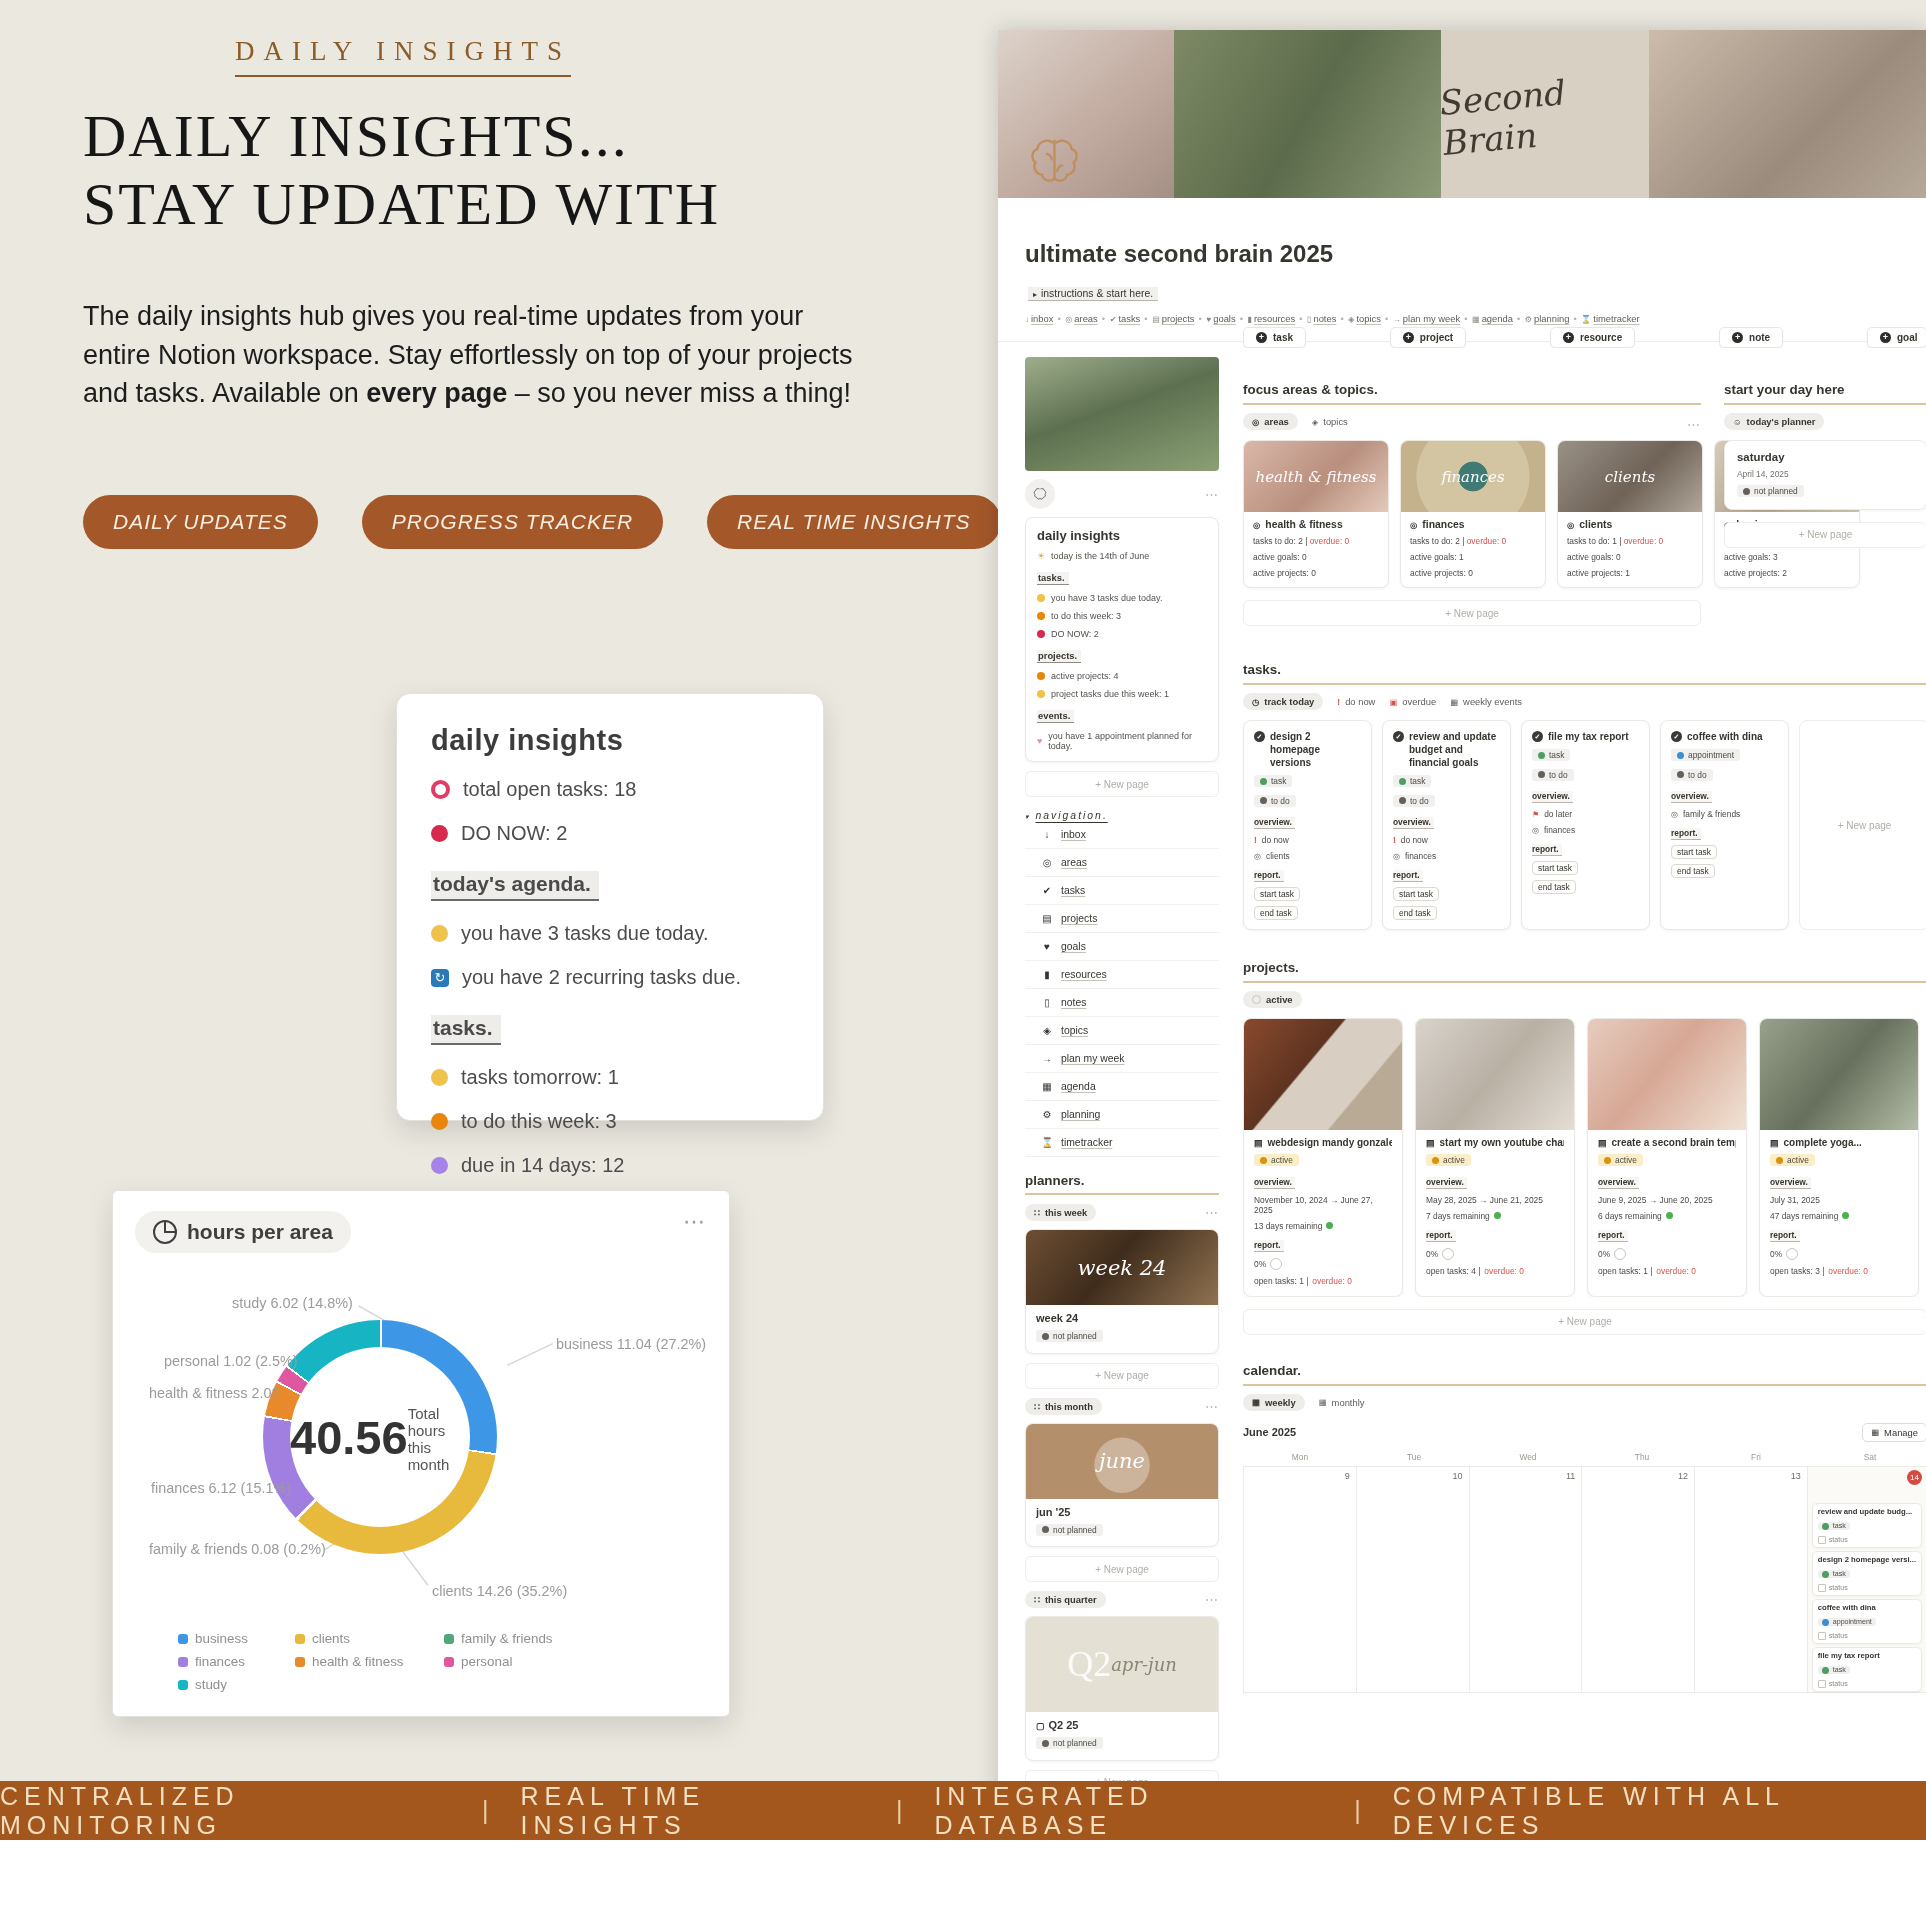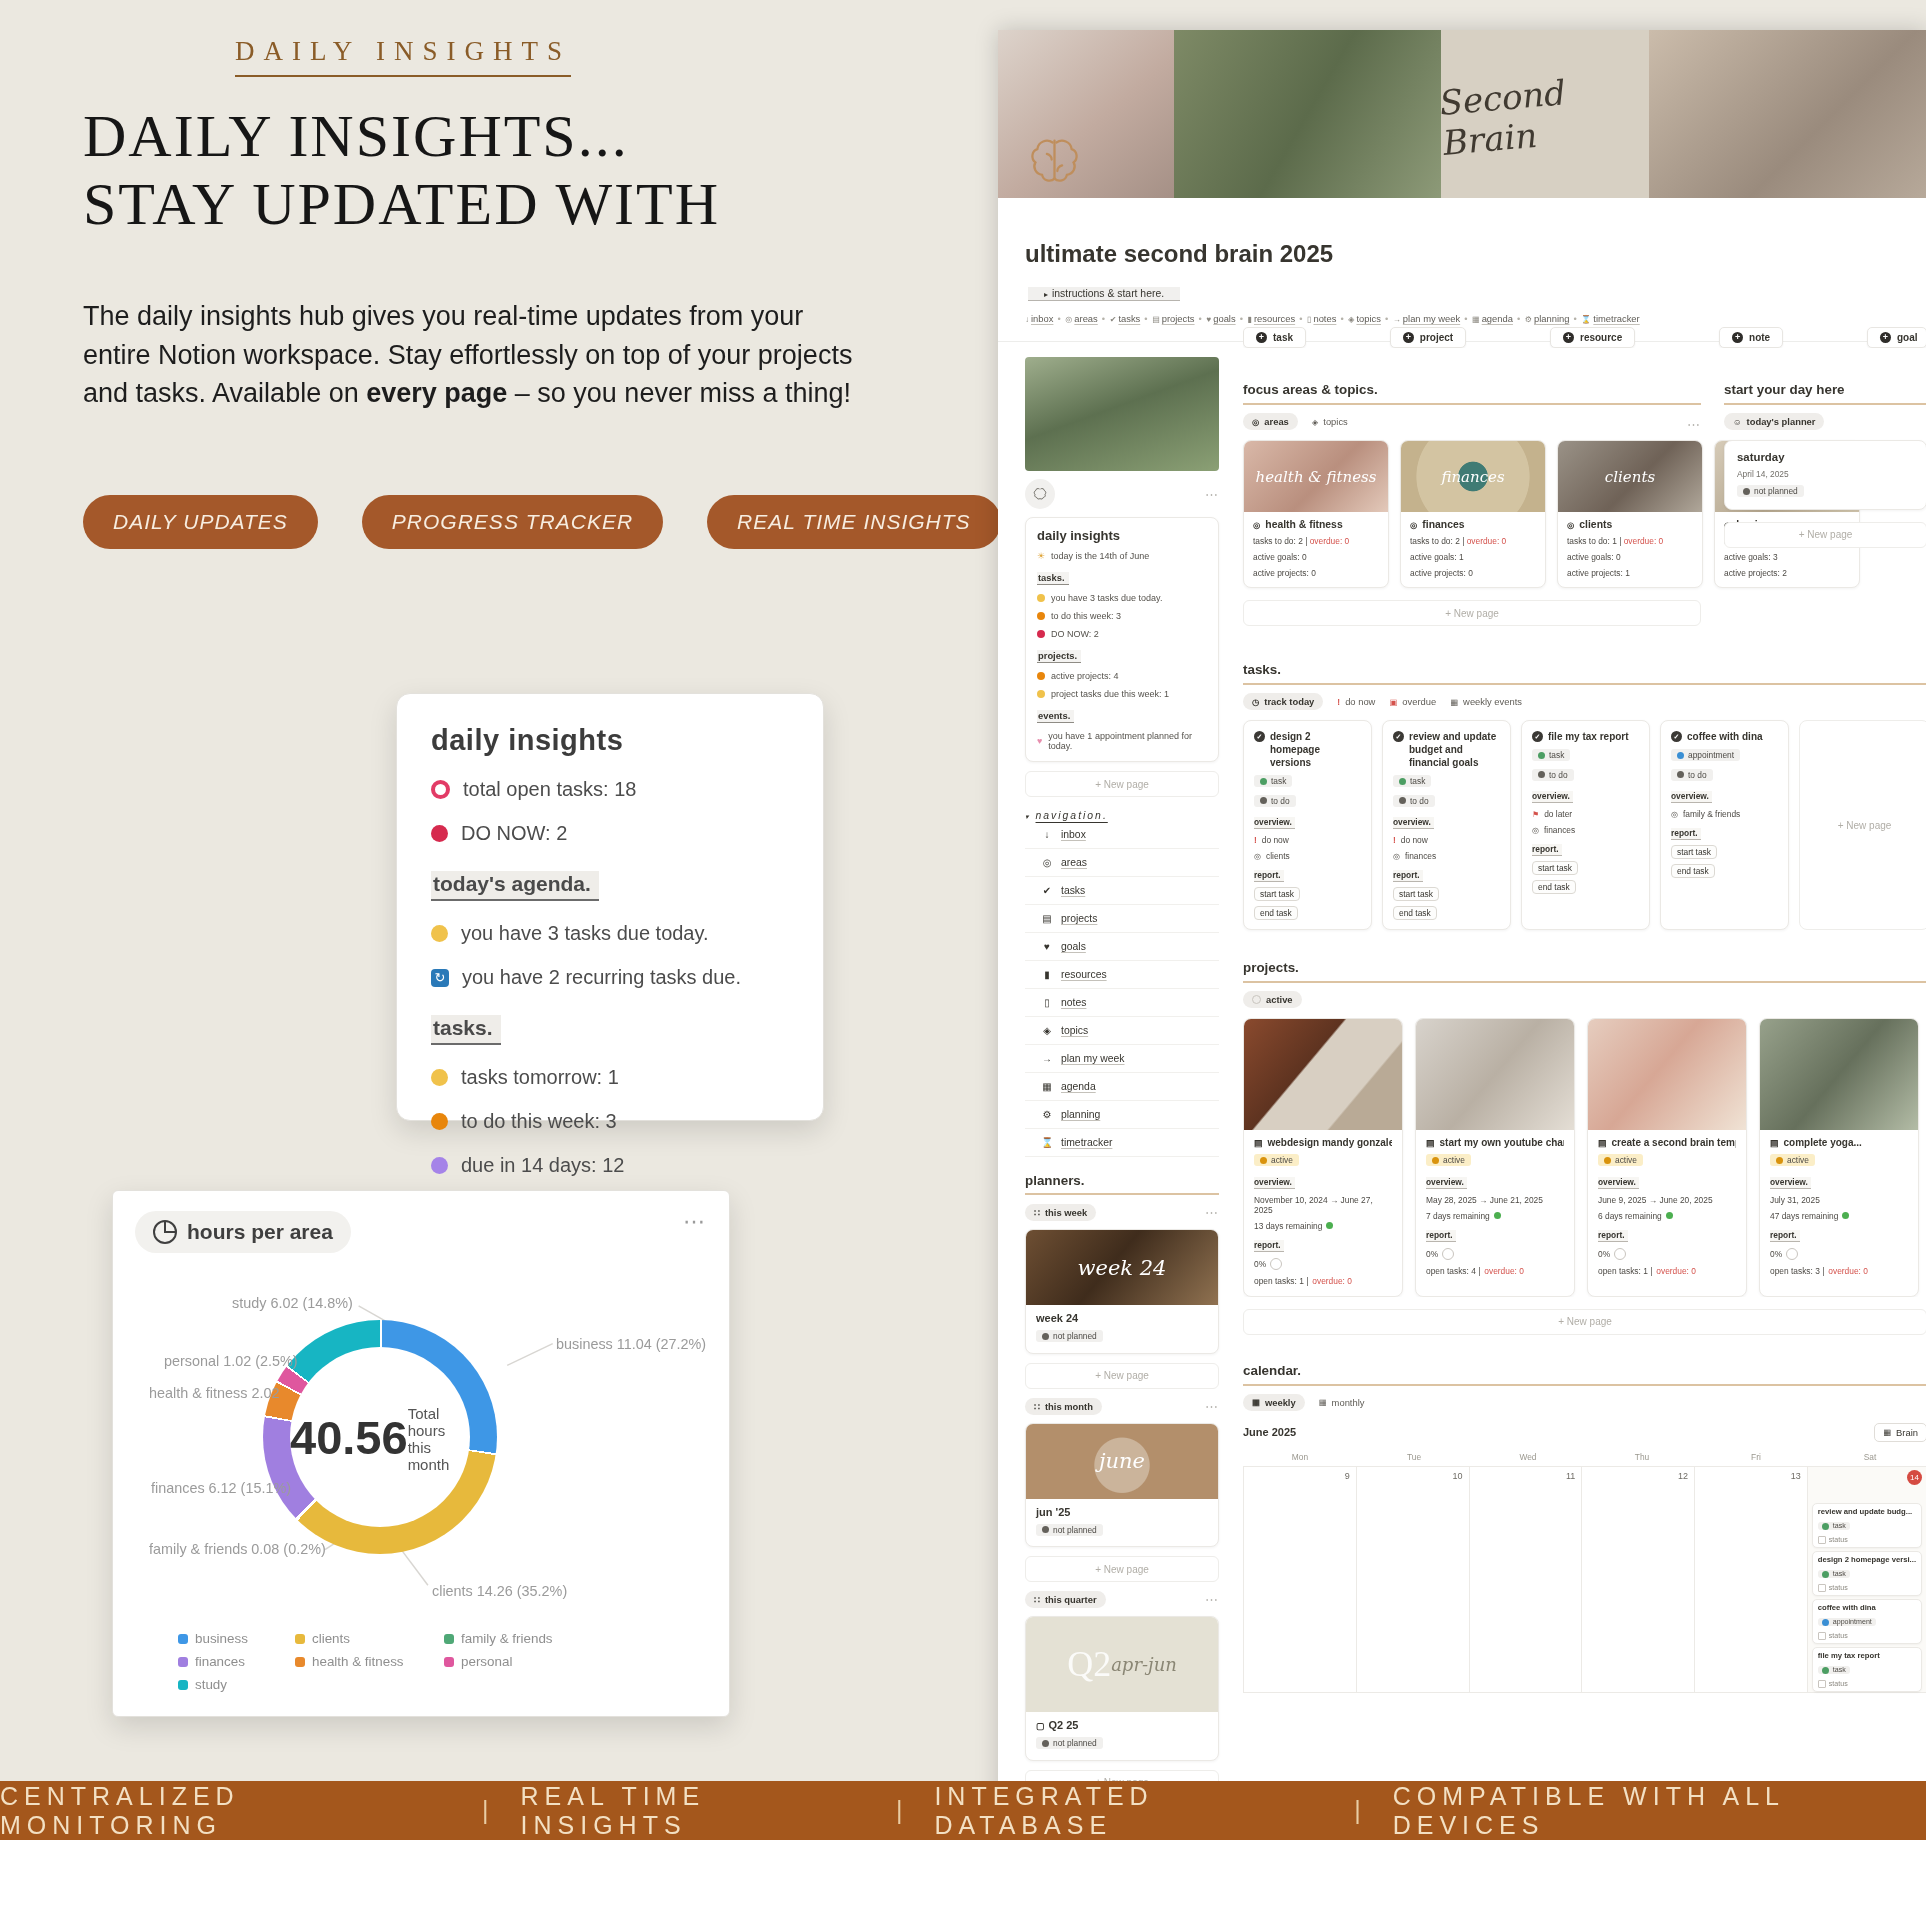--- a/index.html
+++ b/index.html
@@ -49,21 +49,21 @@
   .np{position:absolute;left:998px;top:30px;width:929px;height:1837px;background:#fff;box-shadow:0 0 22px rgba(0,0,0,.18);}
   .cover{position:absolute;left:0;top:0;width:929px;height:168px;display:flex;}
   .cov1{width:176px;background:linear-gradient(140deg,#ddd3cb,#c2aba0 55%,#a59086);}
   .cov2{width:267px;background:linear-gradient(120deg,#7e8a66,#5c6b4b 50%,#8d9a78);}
   .cov3{width:208px;background:#d7d0c3;display:flex;align-items:center;justify-content:center;}
   .cov4{flex:1;background:linear-gradient(135deg,#cbbcab,#9a8b7d 60%,#b7a99a);}
   .cov-script{font-family:"DejaVu Serif",serif;font-style:italic;font-size:34px;color:#403a31;transform:rotate(-5deg);}
   .brain{position:absolute;left:26px;top:101px;}
   .np-title{position:absolute;left:27px;top:210px;font-size:24px;font-weight:700;color:#37352f;}
   .np-toggle{position:absolute;left:30px;top:257px;font-size:10.4px;color:#37352f;background:#f1f0ee;
-        padding:1px 16px;border-bottom:1px solid #b7b4ae;}
+        padding:1px 5px;border-bottom:1px solid #b7b4ae;}
   .np-toggle .tg-caret{color:#37352f;margin-right:4px;font-size:8px;}
   .navline{position:absolute;left:27px;top:283px;width:881px;font-size:9.4px;color:#5f5c56;}
   .navline .nl{text-decoration:underline;text-decoration-color:#c4c1ba;text-underline-offset:2px;margin:0 2px;}
   .navline .ni{font-size:8px;color:#8a877f;}
   .navline .sep{color:#b5b2aa;margin:0 2px;}
   .np-div{position:absolute;left:0;top:311px;width:929px;height:1px;background:#ededeb;}
   
   .side{position:absolute;left:27px;top:327px;width:194px;}
   .plant{height:114px;border-radius:4px;background:linear-gradient(160deg,#9fae8d,#5d7050 45%,#8ba075);}
   .iconrow{display:flex;justify-content:space-between;align-items:center;margin-top:8px;height:30px;}
@@ -898,21 +898,21 @@
             </span>
           <span class="tab">
               <span class="tico">▦</span>
               <span>monthly</span>
             </span>
         </div>
         <div class="cal-month">
           <span class="cal-mlabel">June 2025</span>
           <span class="manage">
               <span class="tico">▦</span>
-              <span>Brain</span>
+              <span>Manage</span>
             </span>
         </div>
         <div class="caldays">
           <span class="cday">Mon</span>
           <span class="cday">Tue</span>
           <span class="cday">Wed</span>
           <span class="cday">Thu</span>
           <span class="cday">Fri</span>
           <span class="cday">Sat</span>
         </div>

